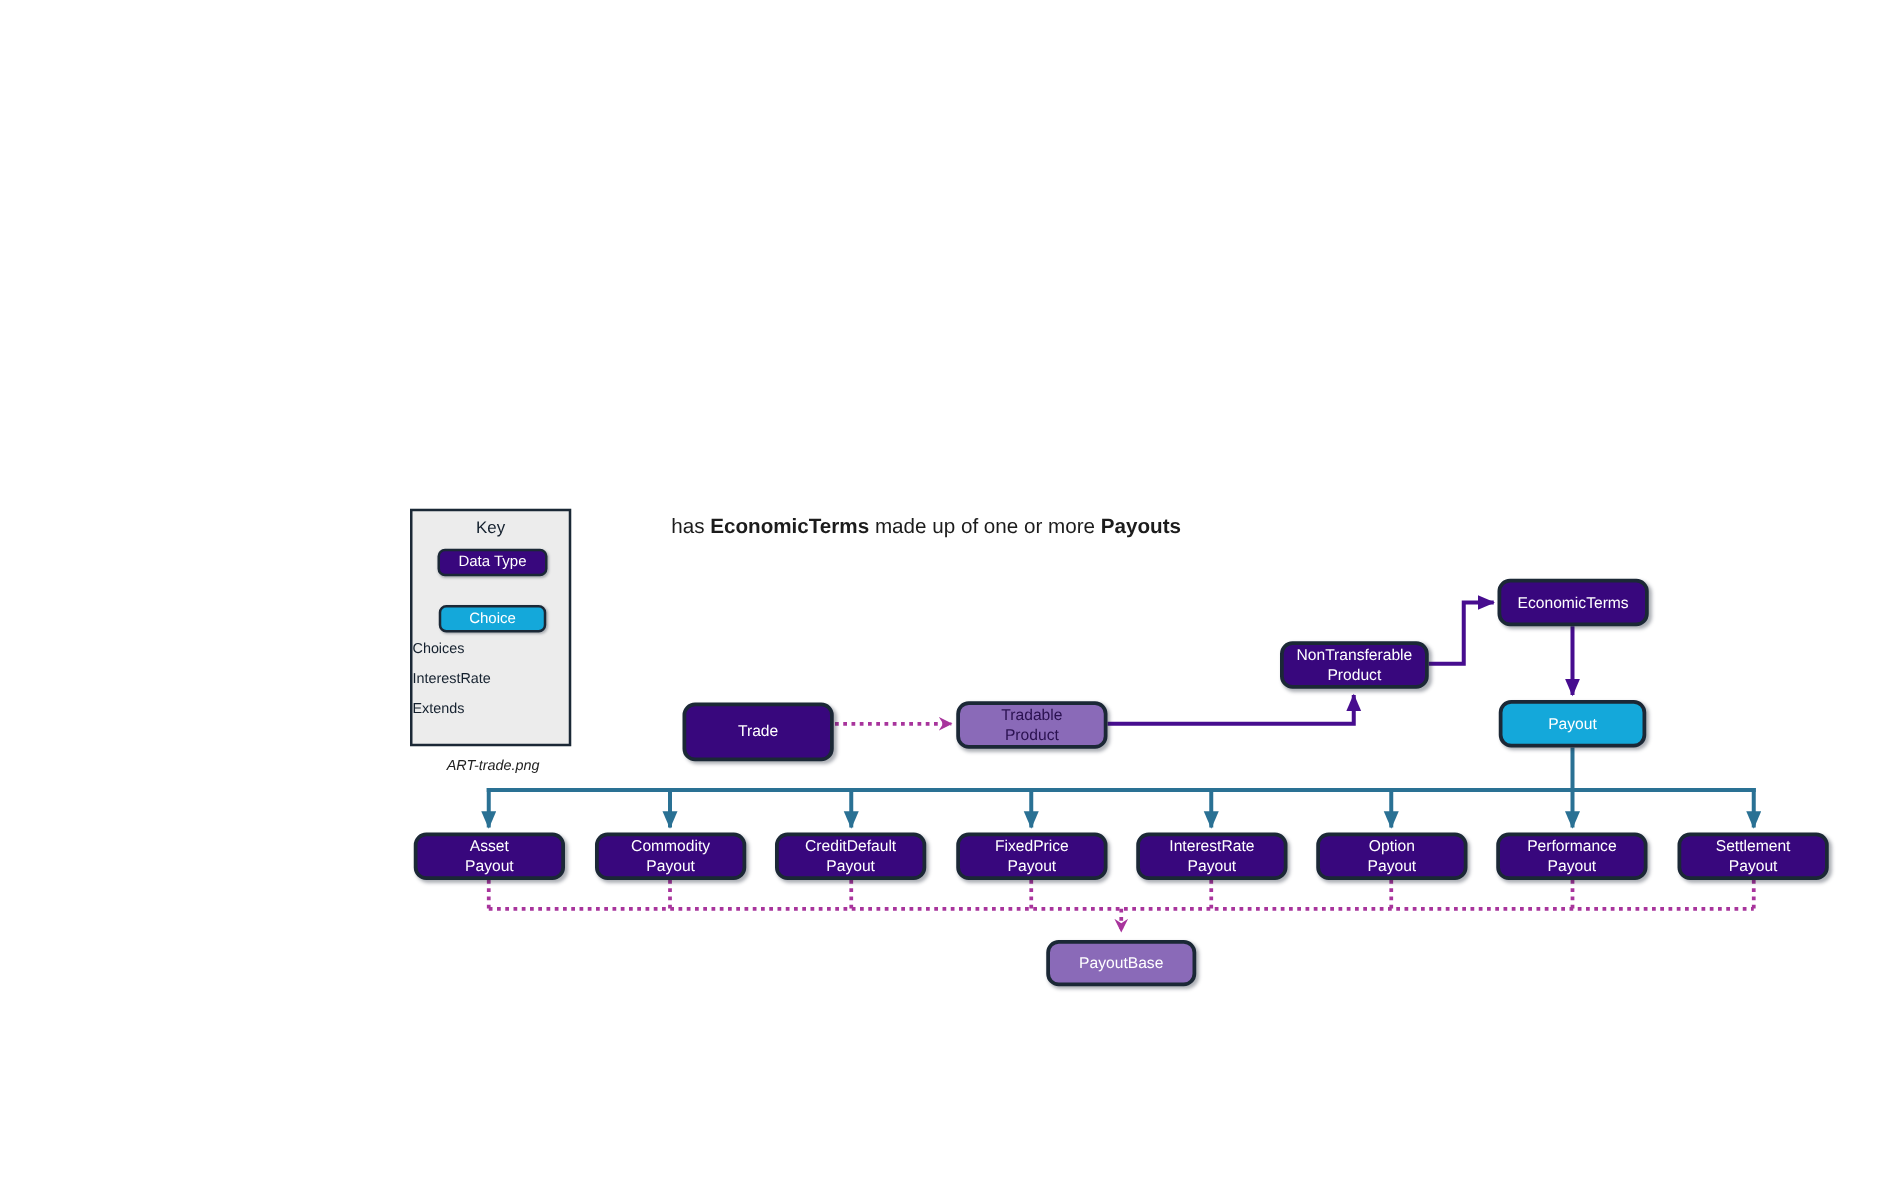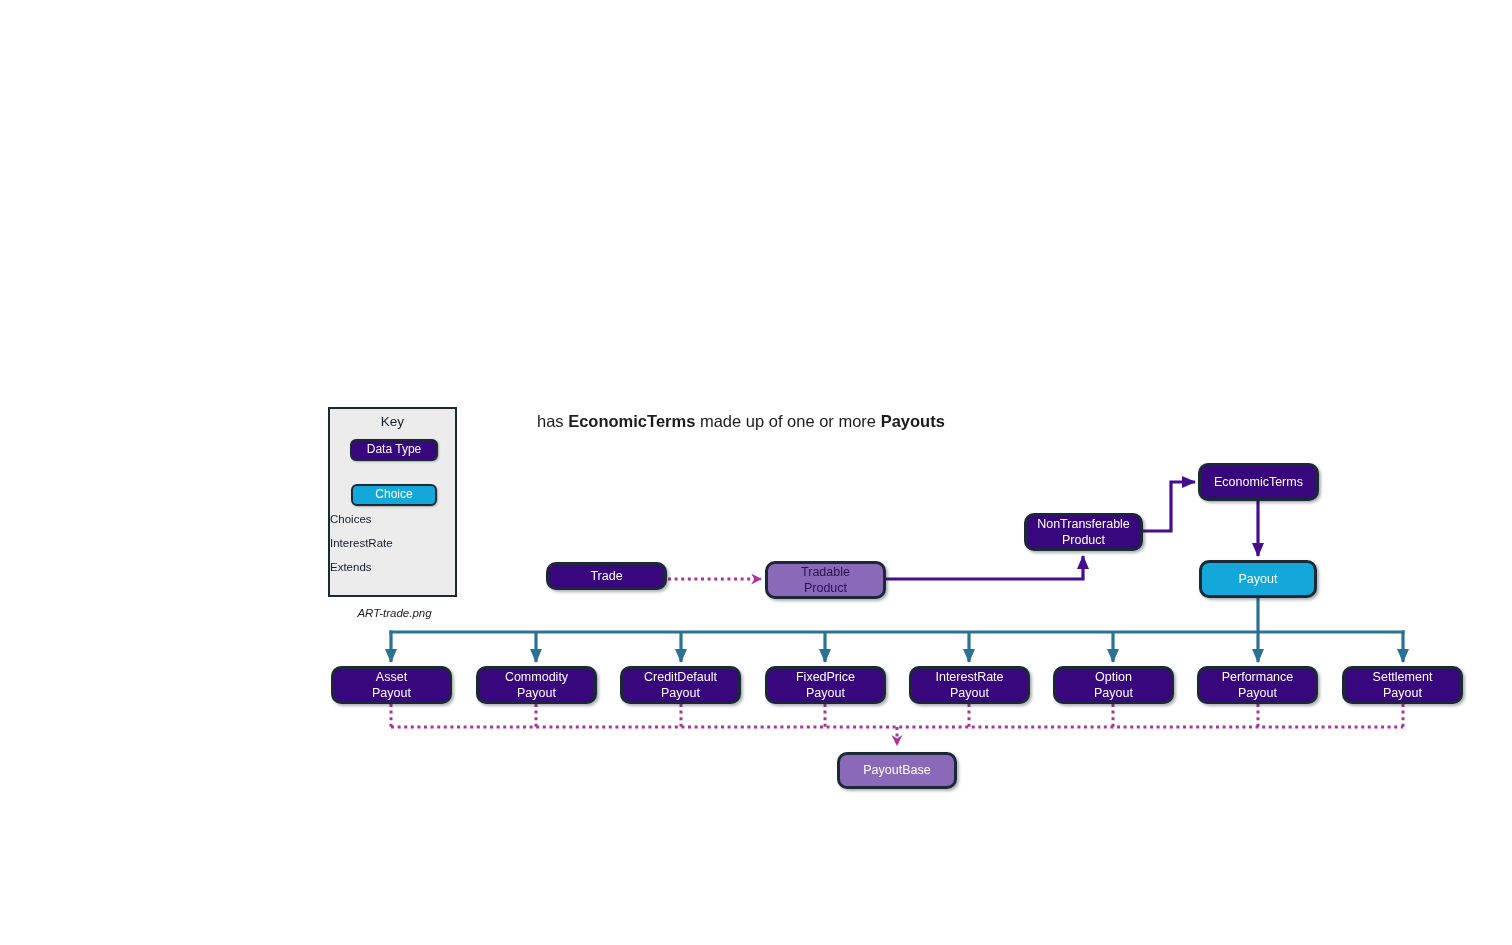--- a/index.html
+++ b/index.html
@@ -17,21 +17,21 @@
     position:absolute;box-sizing:border-box;
     display:flex;align-items:center;justify-content:center;text-align:center;
     white-space:pre-line;
     border:3px solid var(--border,#1b2836);border-radius:10px;
     color:#ffffff;font-size:12.5px;line-height:1.32;
     box-shadow:2px 2px 3px rgba(20,30,45,.35);
   }
   .dark{background:var(--dark-purple,#38077d);}
   .light{background:var(--light-purple,#8a6ab8);}
   .cyanbox{background:var(--cyan,#14a8da);}
-  #node-trade{left:546px;top:562px;width:121px;height:28px;}
+  #node-trade{left:546px;top:562px;width:121px;height:47px;}
   #node-tradable{left:765px;top:561px;width:121px;height:38px;color:var(--tradable-text,#2a1150);}
   #node-nontransferable{left:1024px;top:513px;width:119px;height:38px;}
   #node-economicterms{left:1198px;top:463px;width:121px;height:38px;}
   #node-payout{left:1199px;top:560px;width:118px;height:38px;}
   #node-payoutbase{left:837px;top:752px;width:120px;height:37px;}
   .pt{top:666px;width:121px;height:38px;position:absolute;}
   #payout-row .pt:nth-of-type(1){left:331px;border-radius:10px;}
   #payout-row .pt:nth-of-type(2){left:476px;}
   #payout-row .pt:nth-of-type(3){left:620px;}
   #payout-row .pt:nth-of-type(4){left:765px;}

